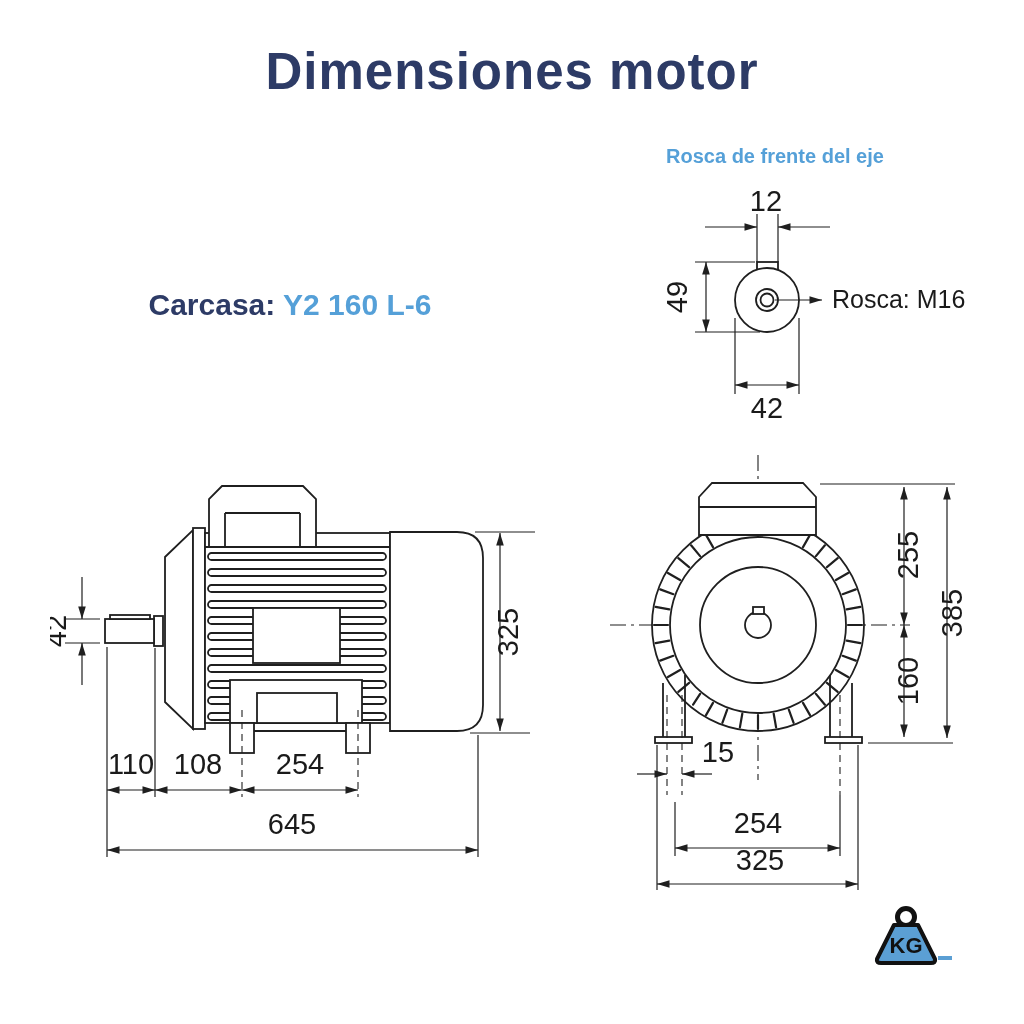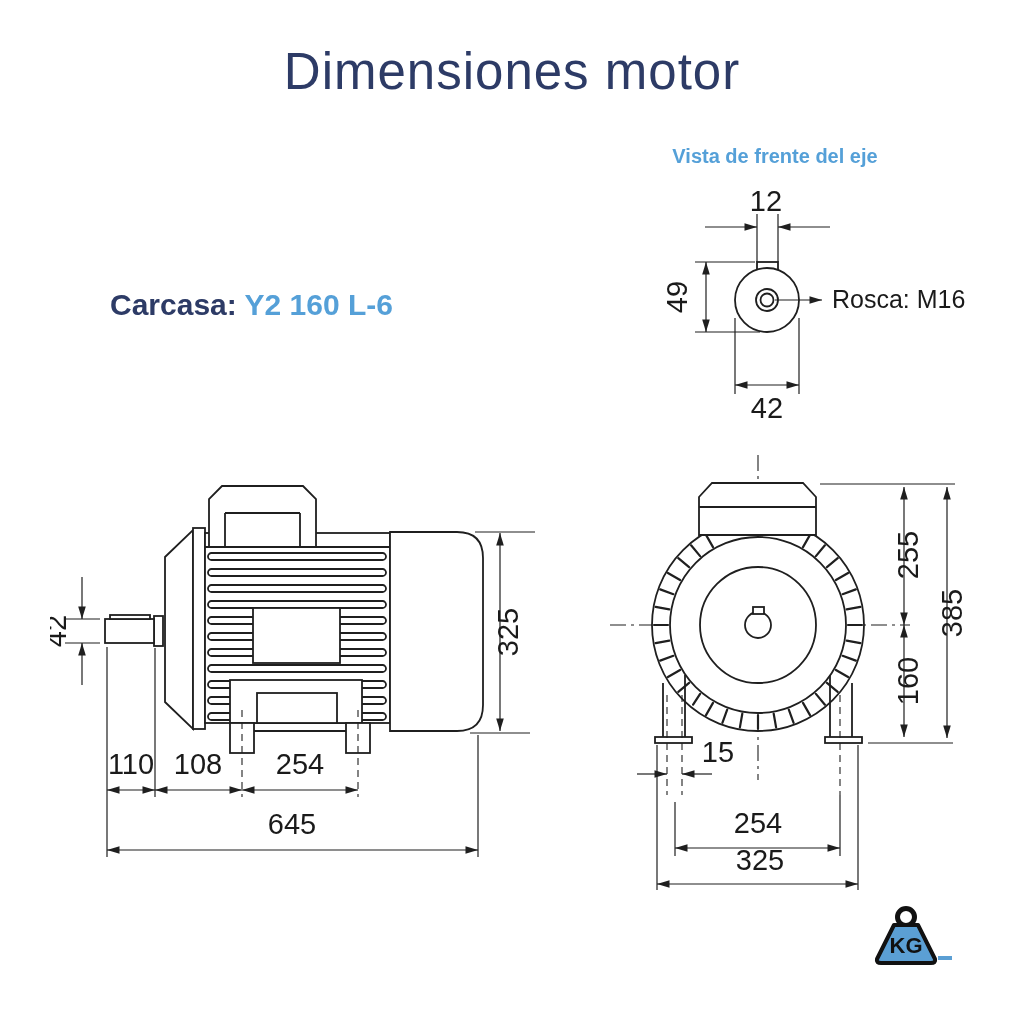--- a/index.html
+++ b/index.html
@@ -1,22 +1,22 @@
 <!DOCTYPE html>
 <html><head>
 <meta charset="utf-8">
 <style>
   html,body{margin:0;padding:0;background:#ffffff;}
   .canvas{position:relative;width:1024px;height:1024px;background:#ffffff;
           font-family:"Liberation Sans", sans-serif;overflow:hidden;}
   .title{position:absolute;left:0;top:42px;width:1024px;text-align:center;
-         font-size:51px;font-weight:400;color:#2d3b66;letter-spacing:1px;}
+         font-size:51px;font-weight:700;color:#2d3b66;letter-spacing:1px;}
   .vista{position:absolute;left:655px;top:145px;width:240px;text-align:center;
          font-size:20px;font-weight:600;color:#55a0d8;}
-  .carcasa{position:absolute;left:110px;top:284px;width:360px;
+  .carcasa{position:absolute;left:110px;top:284px;width:360px;text-align:center;
            font-size:30px;font-weight:600;line-height:41px;color:#55a0d8;}
   .carcasa .navy{color:#2d3b66;}
   svg{position:absolute;}
   .ln{stroke:#1f1f1f;stroke-width:1.8;fill:none;}
   .lnw{stroke:#1f1f1f;stroke-width:1.8;fill:#ffffff;}
   .thin{stroke:#1f1f1f;stroke-width:1.2;fill:none;}
   .dash{stroke:#1f1f1f;stroke-width:1.1;fill:none;stroke-dasharray:7 5;}
   .cline{stroke:#1f1f1f;stroke-width:1.1;fill:none;stroke-dasharray:16 5 3 5;}
   .fin{stroke:#1f1f1f;stroke-width:2.2;fill:none;stroke-linecap:round;}
   .dim{font-family:"Liberation Sans", sans-serif;font-size:29px;fill:#1a1a1a;}
@@ -33,21 +33,21 @@
         <path d="M0.5,1.2 L13,5 L0.5,8.8 Z" fill="#1f1f1f"></path>
       </marker>
       <marker id="as" markerUnits="userSpaceOnUse" markerWidth="14" markerHeight="10" refX="13" refY="5" orient="auto-start-reverse">
         <path d="M0.5,1.2 L13,5 L0.5,8.8 Z" fill="#1f1f1f"></path>
       </marker>
     </defs>
   </svg>
 
   <div class="title">Dimensiones motor</div>
 
-  <div class="vista">Vista de frente del eje</div>
+  <div class="vista">Rosca de frente del eje</div>
 
   <div class="carcasa">
     <span class="navy">Carcasa:</span>
     <span>Y2 160 L-6</span><br>
   </div>
 
   <svg style="left:660px;top:180px;" width="330" height="250" viewBox="0 0 330 250">
 
     <line class="thin" x1="97" y1="34" x2="97" y2="82"></line>
     <line class="thin" x1="118" y1="34" x2="118" y2="82"></line>

